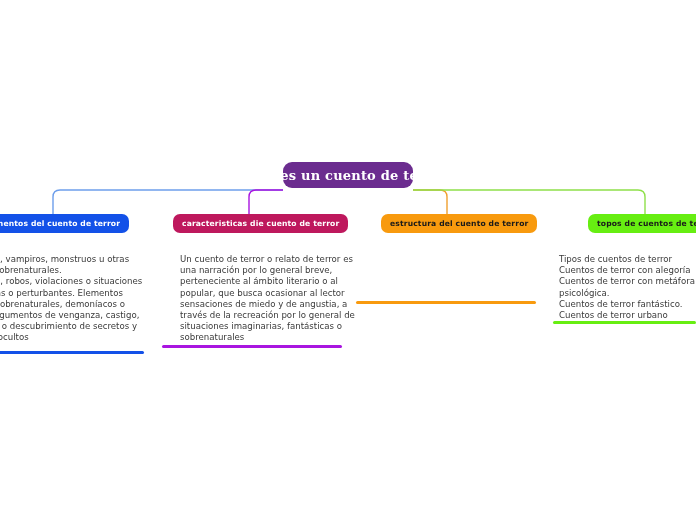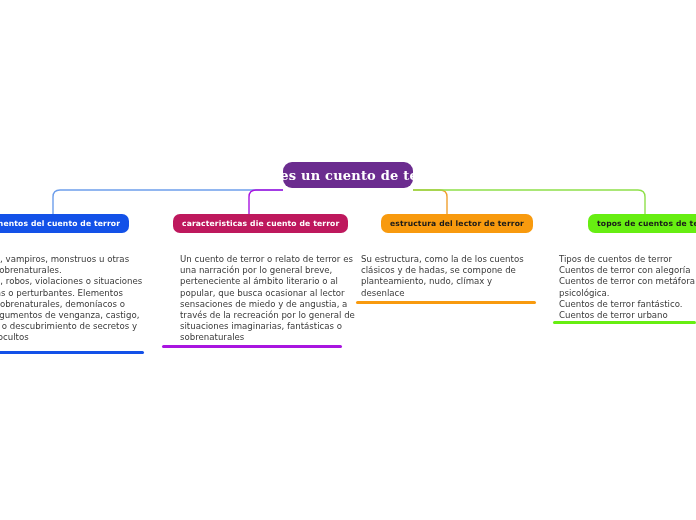--- a/index.html
+++ b/index.html
@@ -130,23 +130,22 @@
 Asesinatos, robos, violaciones o situaciones traumáticas o perturbantes. Elementos mágicos, sobrenaturales, demoníacos o divinos. Argumentos de venganza, castigo, retaliación o descubrimiento de secretos y mensajes ocultos</div>
   <div class="bar bar-1" style="background: rgb(19, 81, 232);"></div>
 
   <div class="branch-node node-2" style="background: #be185d;">
     <span class="branch-label" style="color: rgb(255, 255, 255);">caracteristicas die cuento de terror</span>
   </div>
   <div class="text-block tb-2">Un cuento de terror o relato de terror es una narración por lo general breve, perteneciente al ámbito literario o al popular, que busca ocasionar al lector sensaciones de miedo y de angustia, a través de la recreación por lo general de situaciones imaginarias, fantásticas o sobrenaturales</div>
   <div class="bar bar-2" style="background: rgb(169, 21, 224);"></div>
 
   <div class="branch-node node-3" style="background: rgb(248, 154, 14);">
-    <span class="branch-label" style="color: rgb(26, 26, 26);">estructura del lector de terror</span>
+    <span class="branch-label" style="color: rgb(26, 26, 26);">estructura del cuento de terror</span>
   </div>
-  <div class="text-block tb-3">Su estructura, como la de los cuentos clásicos y de hadas, se compone de planteamiento, nudo, clímax y desenlace</div>
   <div class="bar bar-3" style="background: rgb(248, 154, 14);"></div>
 
   <div class="branch-node node-4" style="background: rgb(103, 238, 18);">
     <span class="branch-label" style="color: rgb(26, 26, 26);">topos de cuentos de terror</span>
   </div>
   <div class="text-block tb-4">Tipos de cuentos de terror
 Cuentos de terror con alegoría
 Cuentos de terror con metáfora psicológica.
 Cuentos de terror fantástico.
 Cuentos de terror urbano</div>

